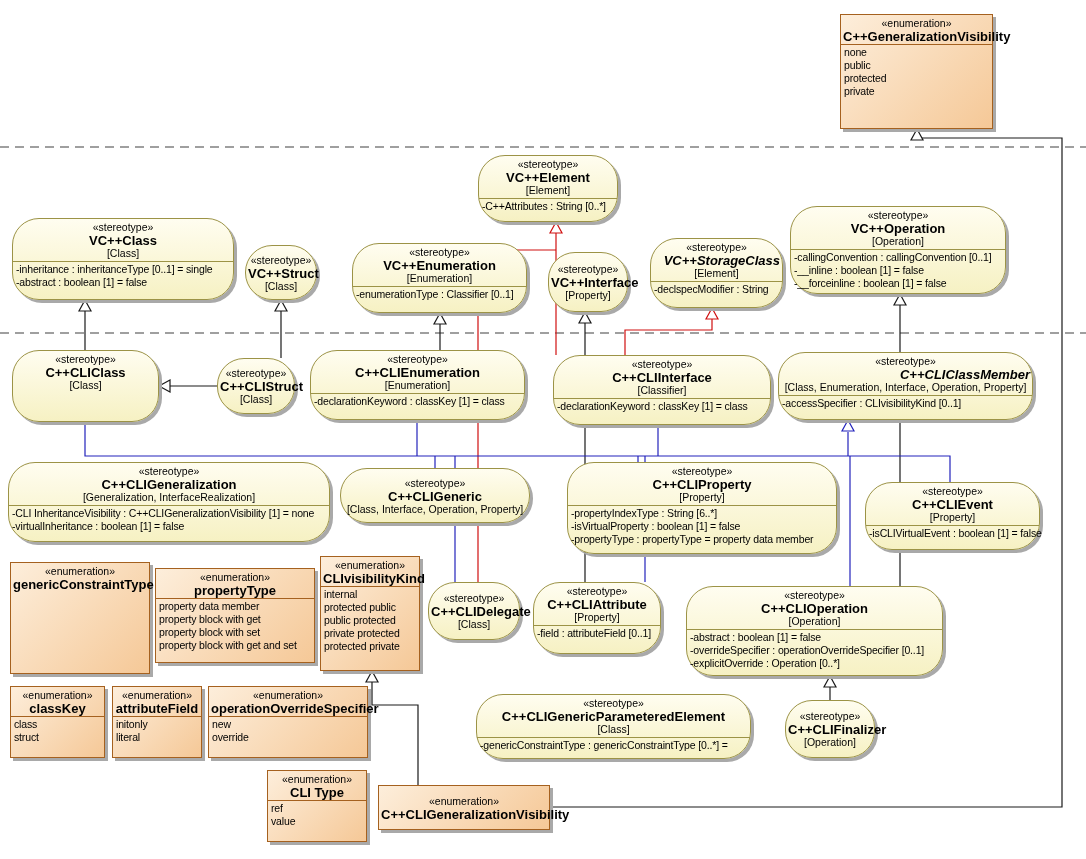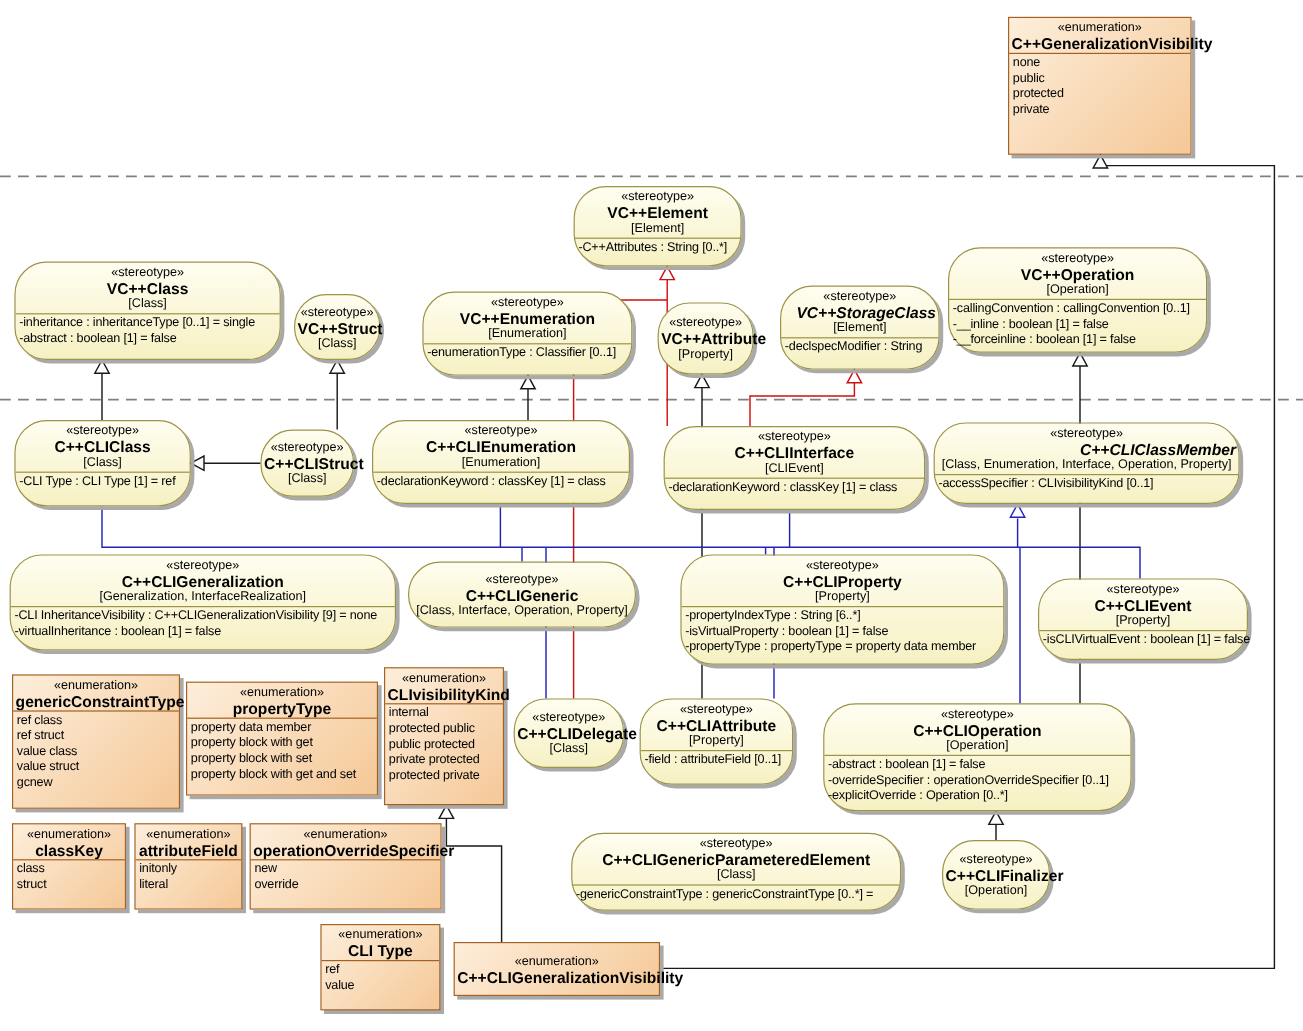--- a/index.html
+++ b/index.html
@@ -109,21 +109,21 @@
           <div class="title">VC++Enumeration</div>
           <div class="meta">[Enumeration]</div>
         </div>
         <div class="compartment">
           <div class="line-item">-enumerationType : Classifier [0..1]</div>
         </div>
       </div>
       <div class="box stereotype no-attrs" style="left: 548px; top: 252px; width: 80px; height: 60px;">
         <div class="box-header">
           <div class="kw">«stereotype»</div>
-          <div class="title">VC++Attribute</div>
+          <div class="title">VC++Interface</div>
           <div class="meta">[Property]</div>
         </div>
       </div>
       <div class="box stereotype" style="left: 650px; top: 238px; width: 133px; height: 70px;">
         <div class="box-header">
           <div class="kw">«stereotype»</div>
           <div class="title italic">VC++StorageClass</div>
           <div class="meta">[Element]</div>
         </div>
         <div class="compartment">
@@ -141,23 +141,20 @@
           <div class="line-item">-__inline : boolean [1] = false</div>
           <div class="line-item">-__forceinline : boolean [1] = false</div>
         </div>
       </div>
       <div class="box stereotype" style="left: 12px; top: 350px; width: 147px; height: 72px;">
         <div class="box-header">
           <div class="kw">«stereotype»</div>
           <div class="title">C++CLIClass</div>
           <div class="meta">[Class]</div>
         </div>
-        <div class="compartment">
-          <div class="line-item">-CLI Type : CLI Type [1] = ref</div>
-        </div>
       </div>
       <div class="box stereotype no-attrs" style="left: 217px; top: 358px; width: 78px; height: 56px;">
         <div class="box-header">
           <div class="kw">«stereotype»</div>
           <div class="title">C++CLIStruct</div>
           <div class="meta">[Class]</div>
         </div>
       </div>
       <div class="box stereotype" style="left: 310px; top: 350px; width: 215px; height: 70px;">
         <div class="box-header">
@@ -166,21 +163,21 @@
           <div class="meta">[Enumeration]</div>
         </div>
         <div class="compartment">
           <div class="line-item">-declarationKeyword : classKey [1] = class</div>
         </div>
       </div>
       <div class="box stereotype" style="left: 553px; top: 355px; width: 218px; height: 70px;">
         <div class="box-header">
           <div class="kw">«stereotype»</div>
           <div class="title">C++CLIInterface</div>
-          <div class="meta">[CLIEvent]</div>
+          <div class="meta">[Classifier]</div>
         </div>
         <div class="compartment">
           <div class="line-item">-declarationKeyword : classKey [1] = class</div>
         </div>
       </div>
       <div class="box stereotype" style="left: 778px; top: 352px; width: 255px; height: 68px;">
         <div class="box-header">
           <div class="kw">«stereotype»</div>
           <div class="title italic">C++CLIClassMember</div>
           <div class="meta">[Class, Enumeration, Interface, Operation, Property]</div>
@@ -189,21 +186,21 @@
           <div class="line-item">-accessSpecifier : CLIvisibilityKind [0..1]</div>
         </div>
       </div>
       <div class="box stereotype" style="left: 8px; top: 462px; width: 322px; height: 80px;">
         <div class="box-header">
           <div class="kw">«stereotype»</div>
           <div class="title">C++CLIGeneralization</div>
           <div class="meta">[Generalization, InterfaceRealization]</div>
         </div>
         <div class="compartment">
-          <div class="line-item">-CLI InheritanceVisibility : C++CLIGeneralizationVisibility [9] = none</div>
+          <div class="line-item">-CLI InheritanceVisibility : C++CLIGeneralizationVisibility [1] = none</div>
           <div class="line-item">-virtualInheritance : boolean [1] = false</div>
         </div>
       </div>
       <div class="box stereotype no-attrs" style="left: 340px; top: 468px; width: 190px; height: 55px;">
         <div class="box-header">
           <div class="kw">«stereotype»</div>
           <div class="title">C++CLIGeneric</div>
           <div class="meta">[Class, Interface, Operation, Property]</div>
         </div>
       </div>
@@ -226,27 +223,20 @@
           <div class="meta">[Property]</div>
         </div>
         <div class="compartment">
           <div class="line-item">-isCLIVirtualEvent : boolean [1] = false</div>
         </div>
       </div>
       <div class="box enumeration" style="left: 10px; top: 562px; width: 140px; height: 112px;">
         <div class="box-header">
           <div class="kw">«enumeration»</div>
           <div class="title">genericConstraintType</div>
-        </div>
-        <div class="compartment">
-          <div class="line-item">ref class</div>
-          <div class="line-item">ref struct</div>
-          <div class="line-item">value class</div>
-          <div class="line-item">value struct</div>
-          <div class="line-item">gcnew</div>
         </div>
       </div>
       <div class="box enumeration" style="left: 155px; top: 568px; width: 160px; height: 95px;">
         <div class="box-header">
           <div class="kw">«enumeration»</div>
           <div class="title">propertyType</div>
         </div>
         <div class="compartment">
           <div class="line-item">property data member</div>
           <div class="line-item">property block with get</div>

